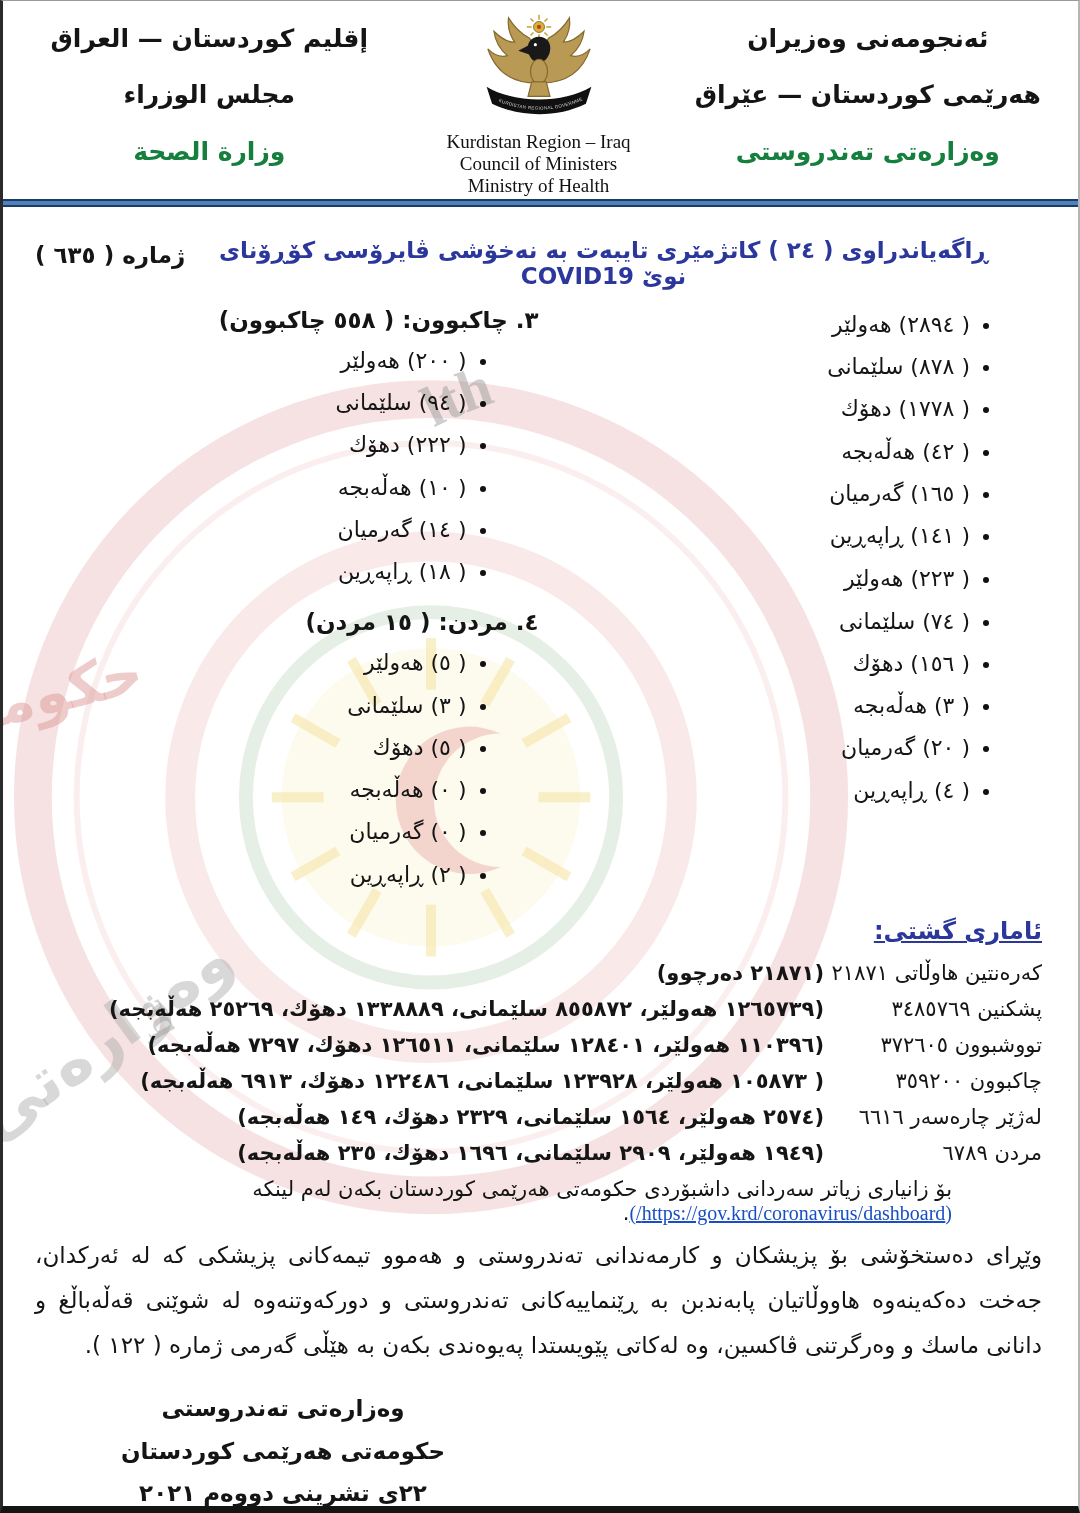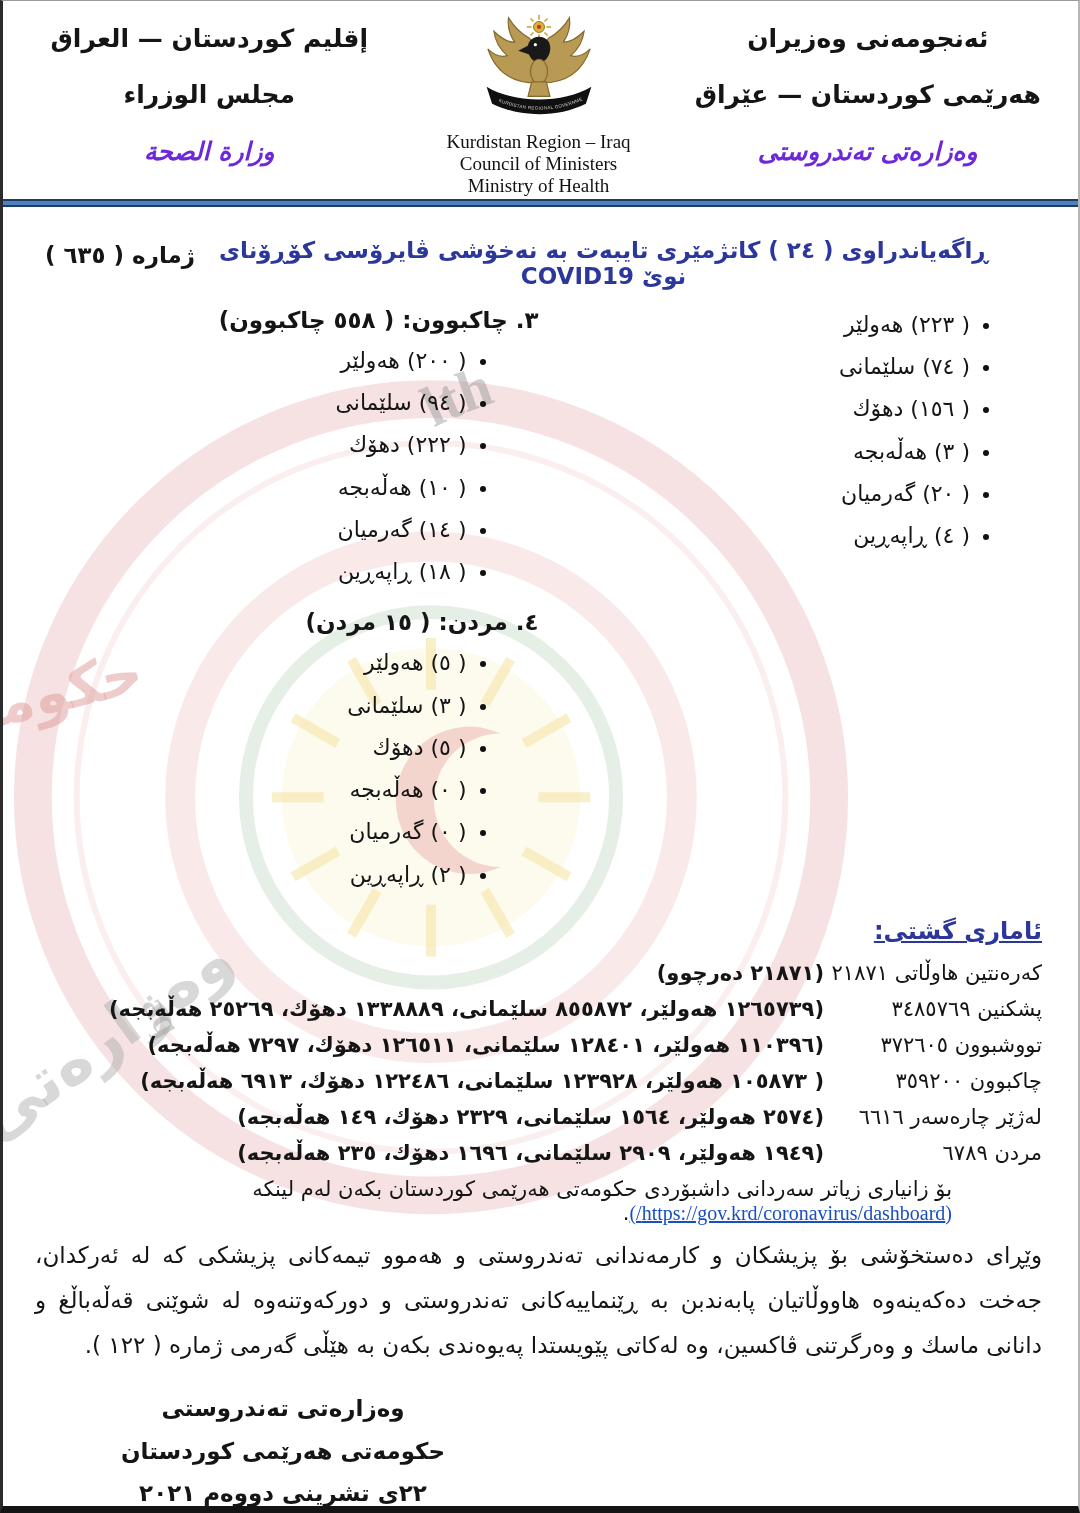--- a/index.html
+++ b/index.html
@@ -9,29 +9,29 @@
     border-left:3px solid #2b2b2b;border-bottom:7px solid #141414;
     border-top:1px solid #9a9a9a;border-right:2px solid #b5b5b5;
     font-family:"DejaVu Sans",sans-serif;color:#151515;
   }
   .wm{position:absolute;inset:0;z-index:0;pointer-events:none;}
   .content{position:relative;z-index:1;padding:0 36px 0 32px;}
 
   
   .header{display:grid;grid-template-columns:1fr 310px 1fr;direction:rtl;padding-top:10px;height:186px;}
   .h-col{font-weight:bold;font-size:25px;line-height:2.25;text-align:center;direction:rtl;}
-  .h-red{color:#6d28d9;font-style:italic;}
+  .h-red{color:#15803d;}
   .h-center{direction:ltr;text-align:center;}
   .h-center .en{font-family:"Liberation Serif",serif;font-size:19px;line-height:1.15;color:#111;}
   .sep{height:4px;background:#4f81bd;border-top:2px solid #1d3c63;border-bottom:2px solid #1d3c63;margin:2px -36px 0 -32px;}
 
   
   .title-row{display:flex;direction:rtl;align-items:center;margin-top:14px;}
   .title{flex:1;text-align:center;color:#2b379b;font-weight:bold;font-size:23px;padding-right:30px;margin-top:16px;}
-  .doc-num{width:160px;font-weight:bold;font-size:23px;text-align:right;direction:rtl;}
+  .doc-num{width:160px;font-weight:bold;font-size:23px;text-align:left;direction:rtl;}
 
   
   .grid{display:grid;grid-template-columns:1fr 1fr;direction:rtl;margin-top:8px;}
   .sec-h{font-size:23px;font-weight:bold;margin:10px 0 2px;direction:rtl;}
   ul.blist{list-style:disc;margin:12px 0 0;padding:0 72px 0 0;direction:rtl;}
   ul.blist li{font-size:22px;margin-bottom:11px;line-height:1.42;}
   ul.blist li::marker{font-size:19px;color:#111;}
 
   
   .summary-h{display:inline-block;color:#2b379b;font-size:24px;font-weight:bold;text-decoration:underline;margin:16px 0 16px;}
@@ -136,20 +136,28 @@
     <div class="sep"></div>
 
     <div class="title-row">
       <div class="title">ڕاگەیاندراوی ( ٢٤ ) کاتژمێری تایبەت بە نەخۆشی ڤایرۆسی کۆڕۆنای نوێ COVID19</div>
       <div class="doc-num">ژماره ( ٦٣٥ )</div>
     </div>
 
     <div class="grid">
       <div>
         <ul class="blist">
+          <li>( ٢٨٩٤) هەولێر</li>
+          <li>( ٨٧٨) سلێمانی</li>
+          <li>( ١٧٧٨) دهۆك</li>
+          <li>( ٤٢) هەڵەبجە</li>
+          <li>( ١٦٥) گەرمیان</li>
+          <li>( ١٤١) ڕاپەڕین</li>
+        </ul>
+        <ul class="blist">
           <li>( ٢٢٣) هەولێر</li>
           <li>( ٧٤) سلێمانی</li>
           <li>( ١٥٦) دهۆك</li>
           <li>( ٣) هەڵەبجە</li>
           <li>( ٢٠) گەرمیان</li>
           <li>( ٤) ڕاپەڕین</li>
         </ul>
       </div>
       <div>
         <div class="sec-h">٣. چاکبوون: ( ٥٥٨ چاکبوون)</div>

